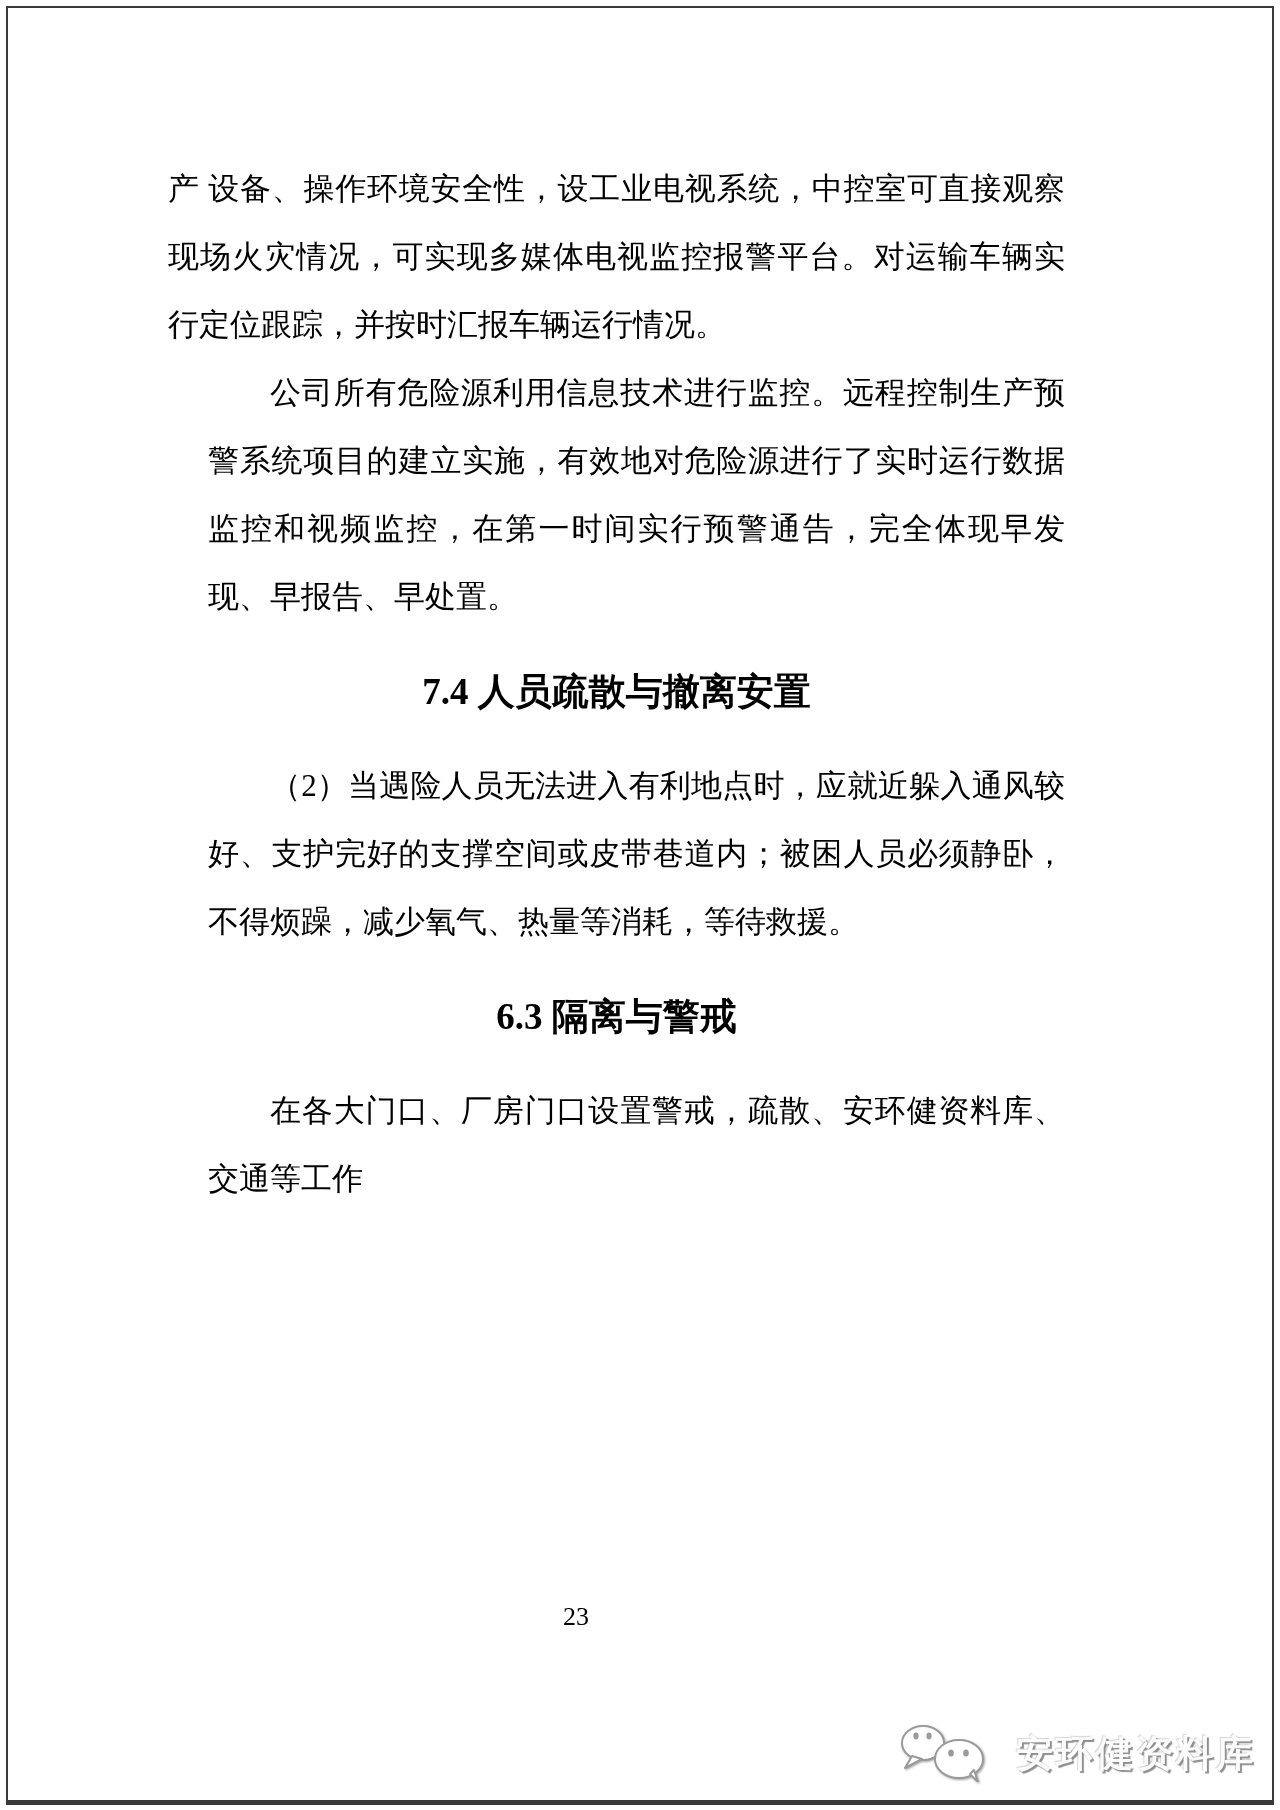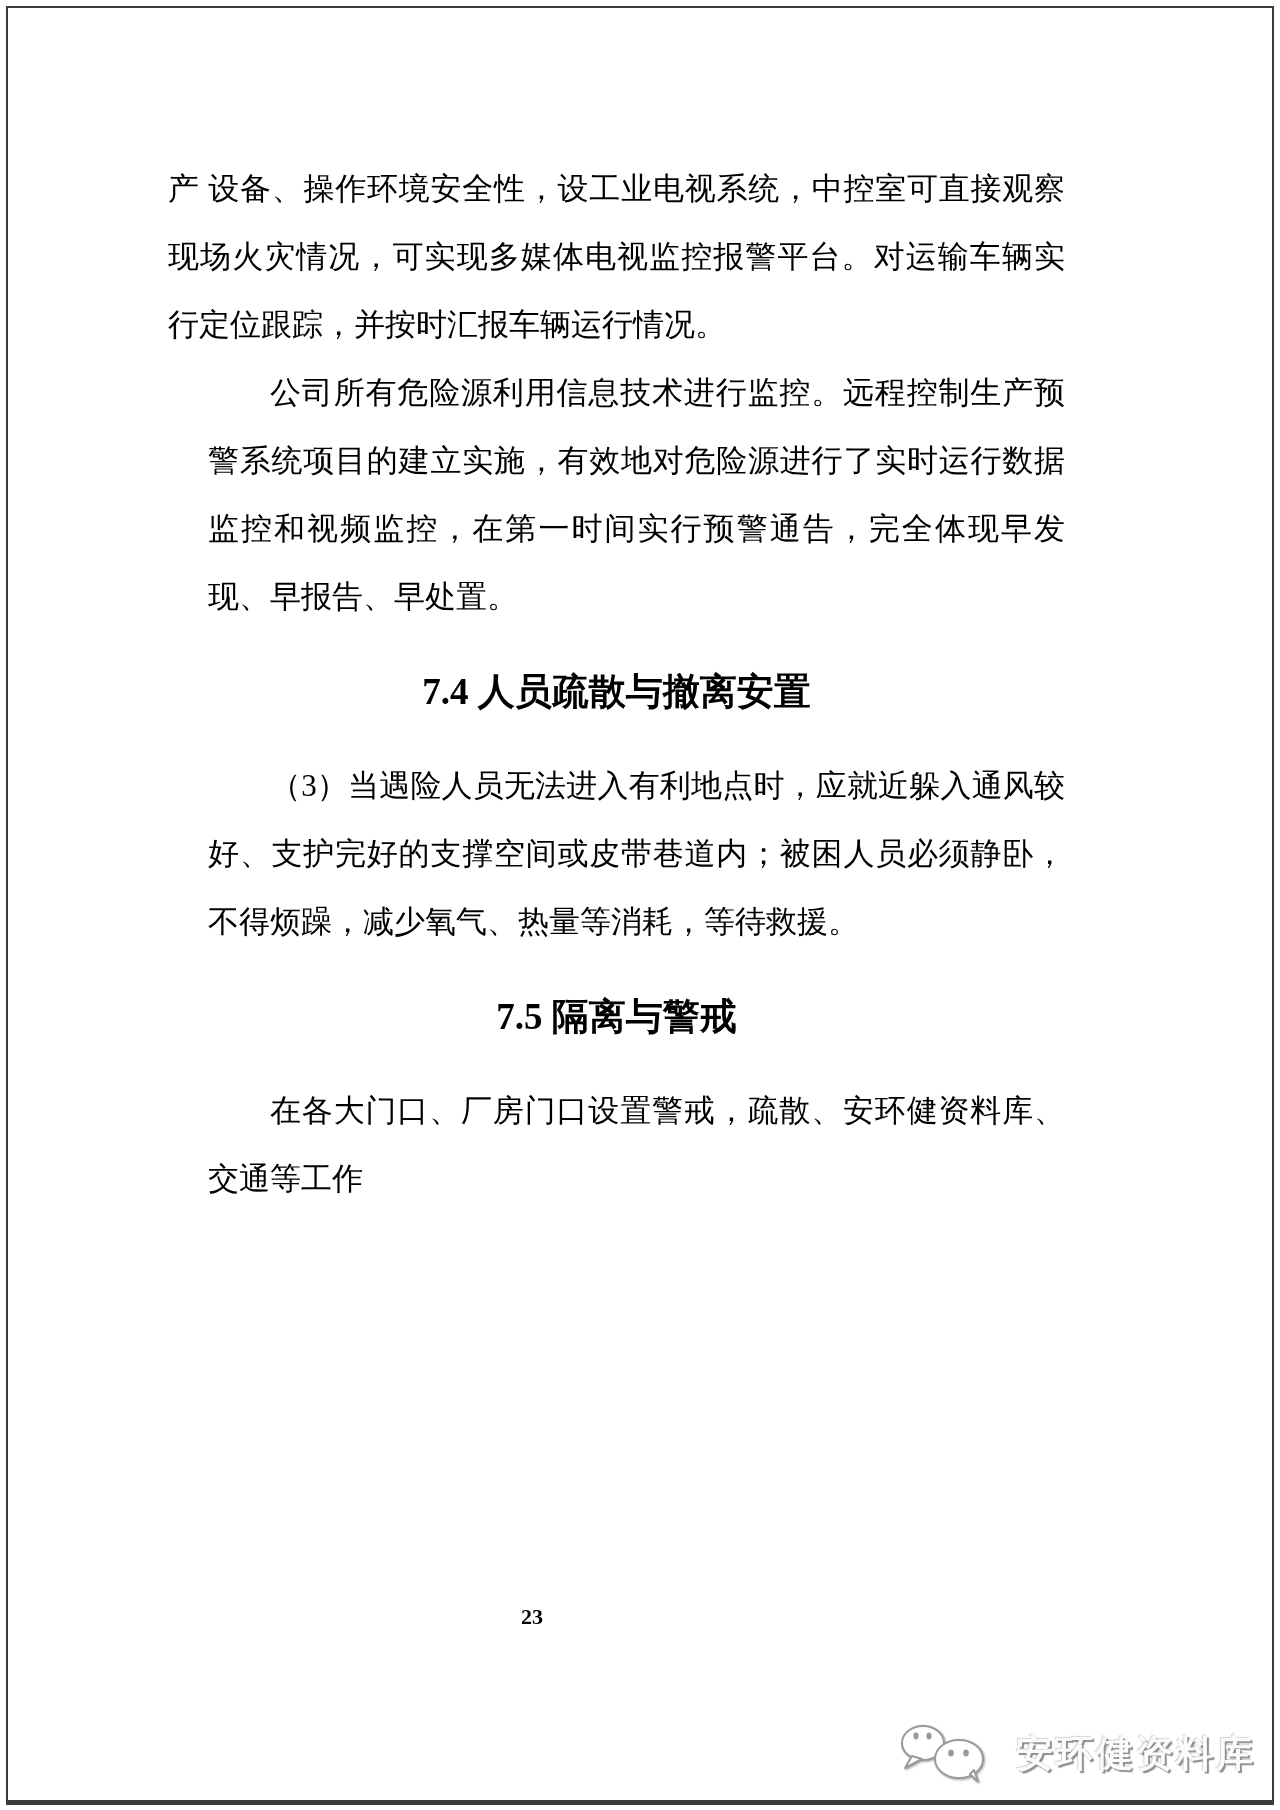--- a/index.html
+++ b/index.html
@@ -37,27 +37,26 @@
   .para.indent { text-indent: 2em; margin-left: 40px; }
   .heading {
     font-size: 37px;
     line-height: 48px;
     font-weight: bold;
     margin: 37px 0 36px 0;
     text-align: center;
   }
   .page-number {
     position: absolute;
-    left: 512px;
+    left: 556px;
     top: 1603px;
     width: 40px;
     text-align: center;
-    font-size: 22px;
+    font-size: 26px;
     line-height: 28px;
-    font-weight: bold;
   }
   .watermark {
     position: absolute;
     right: 24px;
     top: 1722px;
     display: flex;
     align-items: center;
     gap: 20px;
   }
   .wm-icon svg {
@@ -75,22 +74,22 @@
 </style>
 </head>
 <body>
 
 <div class="page-frame"></div>
 
 <div class="doc-body">
   <p class="para">产 设备、操作环境安全性，设工业电视系统，中控室可直接观察现场火灾情况，可实现多媒体电视监控报警平台。对运输车辆实行定位跟踪，并按时汇报车辆运行情况。</p>
   <p class="para indent">公司所有危险源利用信息技术进行监控。远程控制生产预警系统项目的建立实施，有效地对危险源进行了实时运行数据监控和视频监控，在第一时间实行预警通告，完全体现早发现、早报告、早处置。</p>
   <h2 class="heading">7.4 人员疏散与撤离安置</h2>
-  <p class="para indent">（3）当遇险人员无法进入有利地点时，应就近躲入通风较好、支护完好的支撑空间或皮带巷道内；被困人员必须静卧，不得烦躁，减少氧气、热量等消耗，等待救援。</p>
-  <h2 class="heading">7.5 隔离与警戒</h2>
+  <p class="para indent">（2）当遇险人员无法进入有利地点时，应就近躲入通风较好、支护完好的支撑空间或皮带巷道内；被困人员必须静卧，不得烦躁，减少氧气、热量等消耗，等待救援。</p>
+  <h2 class="heading">6.3 隔离与警戒</h2>
   <p class="para indent">在各大门口、厂房门口设置警戒，疏散、安环健资料库、交通等工作</p>
 </div>
 
 <div class="page-number">23</div>
 
 <div class="watermark">
   <span class="wm-icon">
     <svg width="100" height="60" viewBox="0 0 100 60" xmlns="http://www.w3.org/2000/svg">
       <g fill="#ffffff" stroke="#9a9a9a" stroke-width="2">
         <ellipse cx="27" cy="21" rx="21" ry="17"></ellipse>

